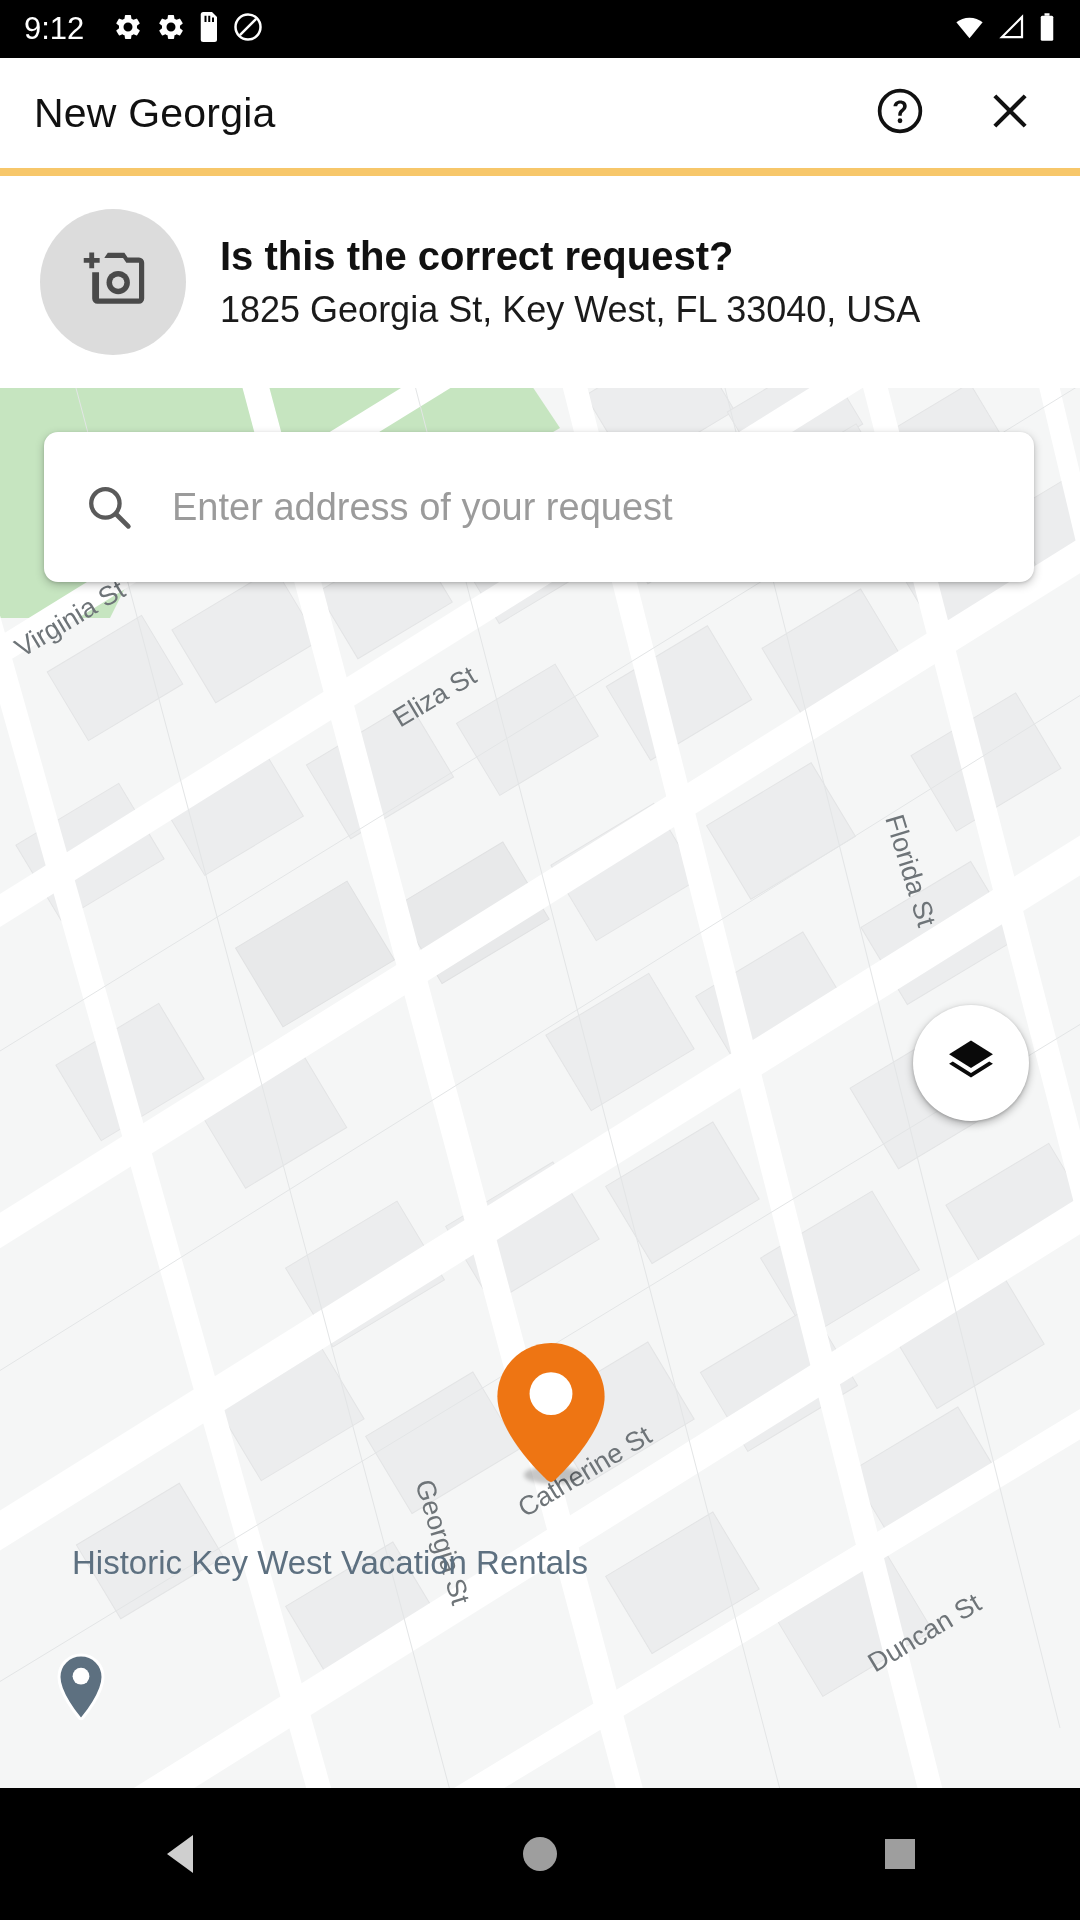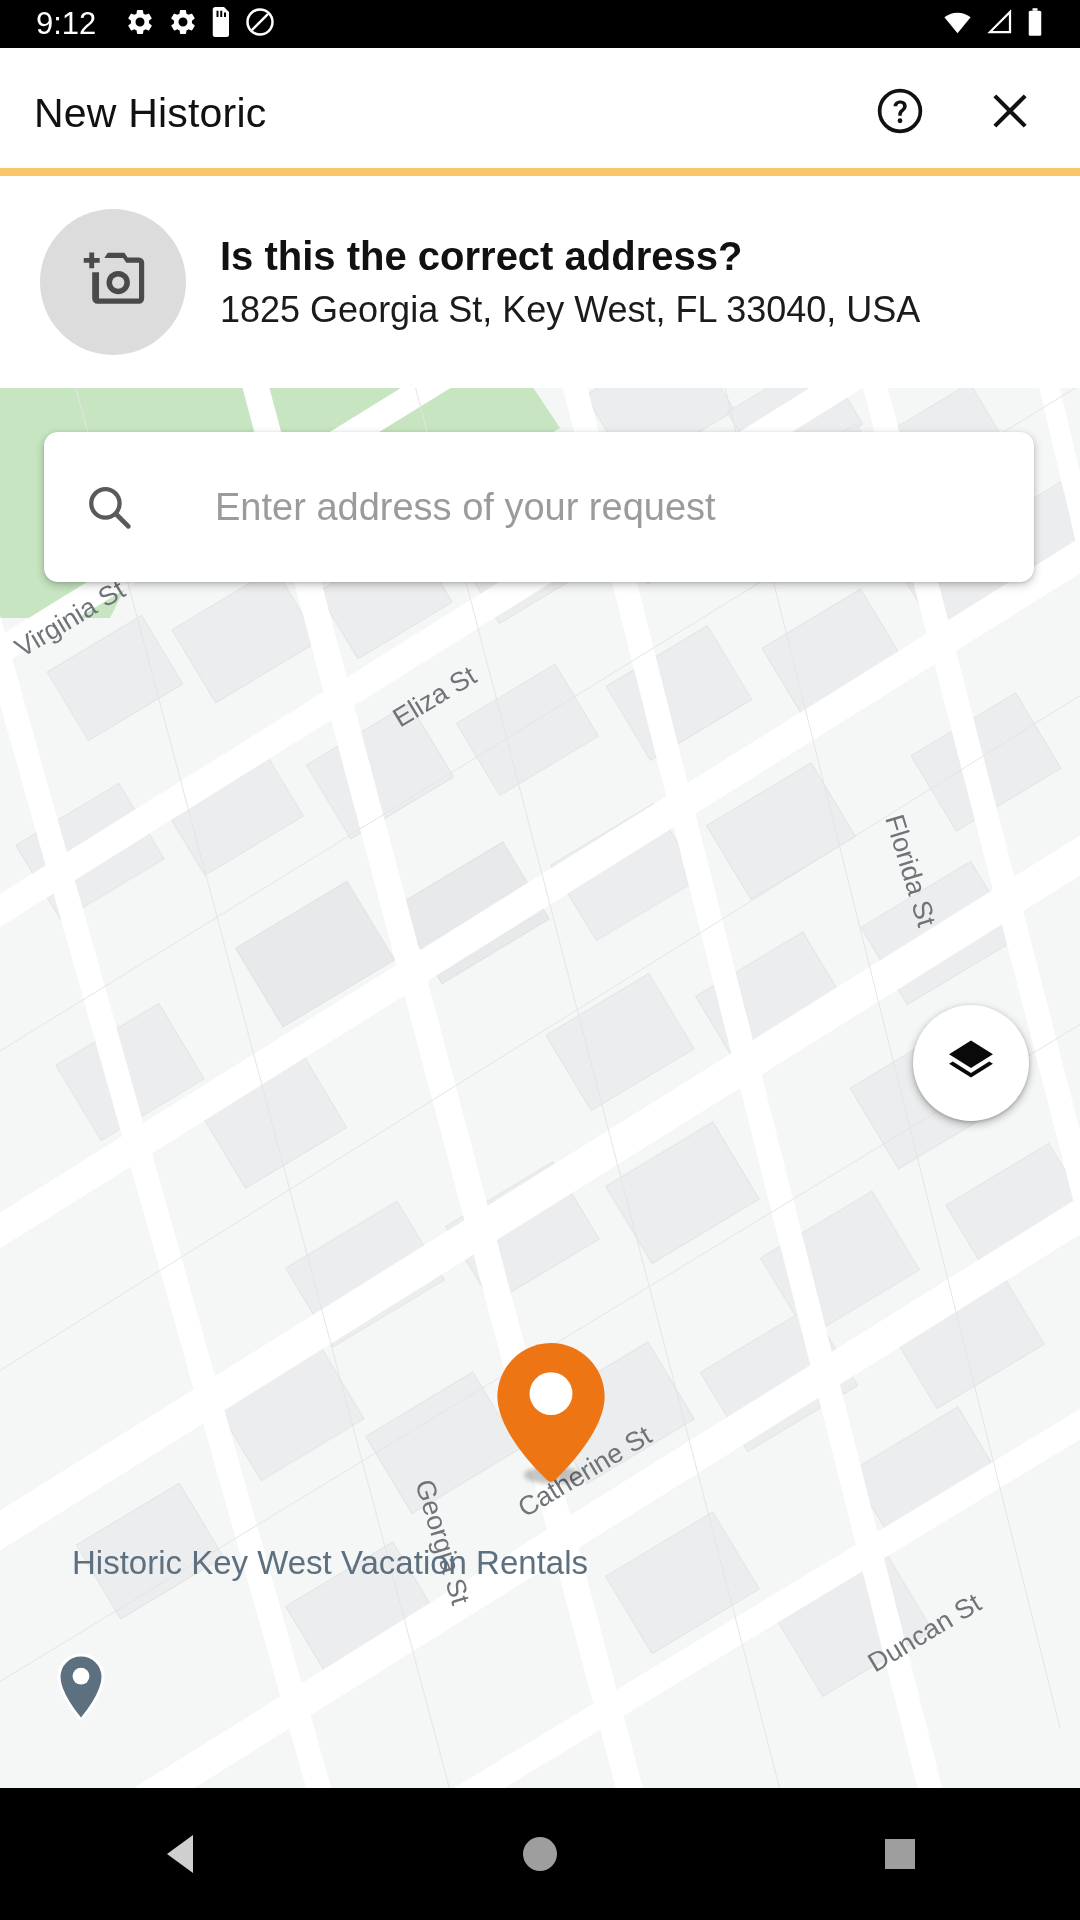--- a/index.html
+++ b/index.html
@@ -3,22 +3,22 @@
 <meta charset="utf-8">
 <style>
   * { margin:0; padding:0; box-sizing:border-box; }
   html,body { width:1080px; height:1920px; overflow:hidden; background:#000; }
   body { font-family:"Liberation Sans", sans-serif; }
 
   #screen { position:relative; width:1080px; height:1920px; overflow:hidden; background:#fff; }
 
   
   #statusbar {
-    position:absolute; left:0; top:0; width:1080px; height:48px;
-    background:#000; display:flex; align-items:center; padding:0 36px;gap:36px;
+    position:absolute; left:0; top:0; width:1080px; height:58px;
+    background:#000; display:flex; align-items:center; padding:0 24px;gap:36px;
   }
   #statusbar .clock { color:#fff; font-size:31px; font-weight:400; letter-spacing:0px; margin-right:16px; }
   #statusbar .sb-left { display:flex; align-items:center; gap:13px; flex:1; }
   #statusbar .sb-right { display:flex; align-items:center; gap:11px; }
   .sbicon { display:inline-block; }
 
   
   #appbar {
     position:absolute; left:0; top:58px; width:1080px; height:110px;
     background:#fff; display:flex; align-items:center; padding:0 34px;
@@ -48,21 +48,21 @@
     position:absolute; left:0; top:388px; width:1080px; height:1400px;
     background:#F4F5F5; overflow:hidden;
   }
   #mapcanvas { position:absolute; left:0; top:0; width:1080px; height:1400px; }
 
   
   #searchcard {
     position:absolute; left:44px; top:44px; width:990px; height:150px;
     background:#fff; border-radius:14px;
     box-shadow:0 3px 10px rgba(0,0,0,0.23), 0 1px 3px rgba(0,0,0,0.12);
-    display:flex; align-items:center; padding:0 38px; z-index:30;gap:43px;
+    display:flex; align-items:center; padding:0 38px; z-index:30;
   }
   #searchcard .sicon { flex:0 0 58px; display:flex; align-items:center; }
   #searchcard .sph { font-size:38px; color:#9b9b9b; margin-left:32px; }
 
   
   .fab {
     position:absolute; width:116px; height:116px; border-radius:50%; background:#fff;
     box-shadow:0 3px 9px rgba(0,0,0,0.30), 0 1px 3px rgba(0,0,0,0.16);
     display:flex; align-items:center; justify-content:center; z-index:30;
   }
@@ -138,21 +138,21 @@
       <span class="sbicon">
         <svg width="18" height="30" viewBox="0 0 12 24">
             <rect x="4" y="1" width="4" height="2" fill="#fff"></rect>
             <rect x="1" y="3" width="10" height="20" rx="1.2" fill="#fff"></rect>
           </svg>
       </span>
     </div>
   </div>
 
   <div id="appbar">
-    <div class="title">New Historic</div>
+    <div class="title">New Georgia</div>
     <div class="act help">
       <span>
         <svg width="52" height="52" viewBox="0 0 24 24">
           <circle cx="12" cy="12" r="9.4" fill="none" stroke="#111" stroke-width="1.7"></circle>
           <path fill="#111" d="M11.2 14.2h1.6v-.4c0-.7.3-1.1 1-1.7.8-.7 1.3-1.3 1.3-2.4 0-1.6-1.2-2.6-3-2.6-1.7 0-3 1-3.1 2.7h1.7c.06-.8.6-1.3 1.4-1.3.8 0 1.3.5 1.3 1.2 0 .6-.3 1-.9 1.5-.8.7-1.3 1.2-1.3 2.4v.6zM12 17.6a1.1 1.1 0 1 0 0-2.2 1.1 1.1 0 0 0 0 2.2z"></path>
         </svg>
       </span>
     </div>
     <div class="act">
       <span>
@@ -170,21 +170,21 @@
       <span>
         <svg width="78" height="78" viewBox="0 0 24 24">
           <path fill="#4A4A4A" d="M3 5.2h1.7V3.5h1.5v1.7H7.9v1.5H6.2v1.7H4.7V6.7H3V5.2z"></path>
           <path fill="#4A4A4A" d="M9.4 5.1l1-1.5h5.1l1 1.5H20a1.6 1.6 0 0 1 1.6 1.6v11A1.6 1.6 0 0 1 20 19.3H7.2a1.6 1.6 0 0 1-1.6-1.6V9.6h2.1v8.1H20v-11h-3.9l-1-1.5H9.4z"></path>
           <circle cx="13.6" cy="12.8" r="3.6" fill="#4A4A4A"></circle>
           <circle cx="13.6" cy="12.8" r="1.9" fill="#DCDCDC"></circle>
         </svg>
       </span>
     </div>
     <div class="txt">
-      <div class="q">Is this the correct address?</div>
+      <div class="q">Is this the correct request?</div>
       <div class="a">1825 Georgia St, Key West, FL 33040, USA</div>
     </div>
   </div>
 
   <div id="map">
 
     <svg id="mapcanvas" viewBox="0 0 1080 1400">
       <defs>
         <style>
           .rd   { stroke:#ffffff; stroke-linecap:butt; fill:none; }

